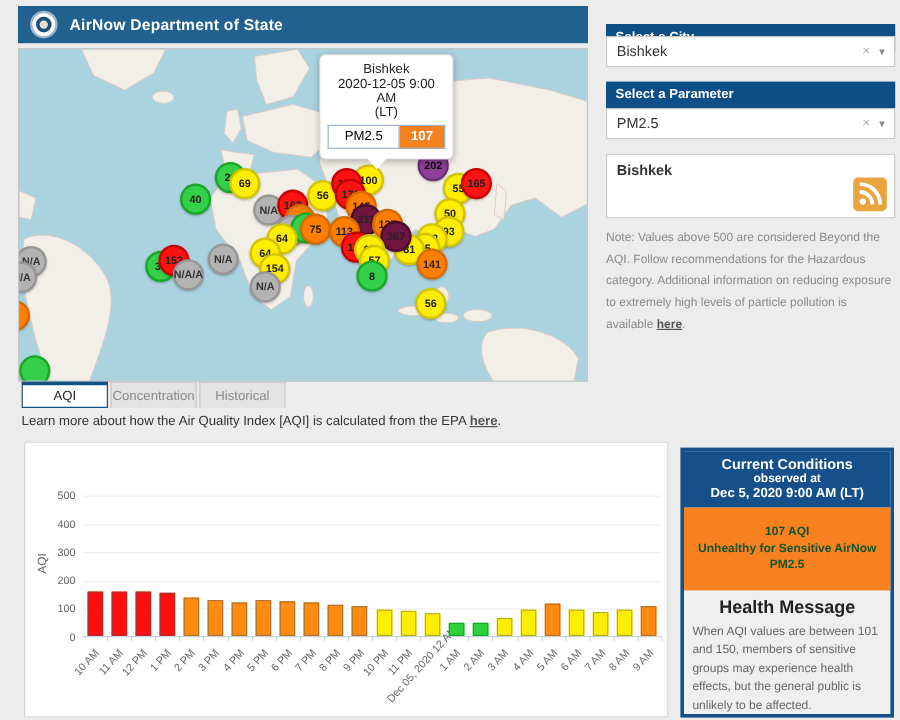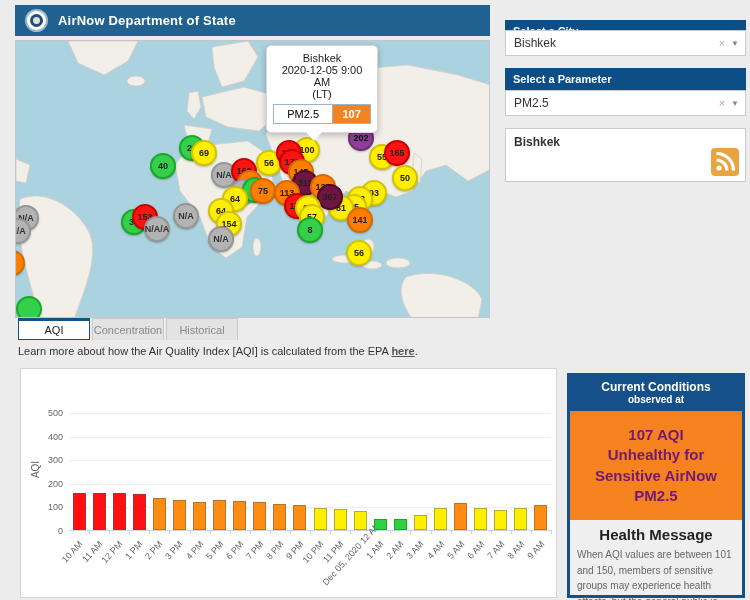--- a/index.html
+++ b/index.html
@@ -66,21 +66,21 @@
   .bar { position:absolute; bottom:0; width:13px; border-style:solid; border-width:1px; cursor:pointer; }
   .xtick { position:absolute; top:100%; width:1px; height:4px; background:#c9d3e0; }
   .xlab { position:absolute; font-size:9px; color:#666; white-space:nowrap; transform:rotate(-48deg); transform-origin:right top; }
 
   
   .cc-panel { position:absolute; left:567px; top:373px; width:178px; height:225px; border:3px solid #15508a; background:#efefef; }
   .cc-head { background:#15508a; color:#fff; text-align:center; font-weight:bold; padding:4px 2px 6px; }
   .cc-head .l1 { font-size:12px; }
   .cc-head .l2 { font-size:10px; }
   .cc-head .l3 { font-size:11px; }
-  .cc-aqi { background:#f5821f; color:#701a75; text-align:center; font-weight:bold; font-size:15px; line-height:1.35; padding:14px 6px; }
+  .cc-aqi { background:#f5821f; color:#14532d; text-align:center; font-weight:bold; font-size:10px; line-height:1.35; padding:14px 6px; }
   .cc-health { padding:6px 7px; }
   .cc-health-title { text-align:center; font-size:15px; font-weight:bold; color:#222; margin-bottom:4px; }
   .cc-health-text { font-size:10px; color:#666; line-height:1.55; }
 </style>
 </head>
 <body>
 
 <div id="stage">
 
   <div class="app-header">
@@ -143,21 +143,21 @@
         <div class="marker yellow" style="left: 205px; top: 170px;">64</div>
         <div class="marker yellow" style="left: 213px; top: 183px;">154</div>
         <div class="marker na" style="left: 205px; top: 198px;">N/A</div>
         <div class="marker na" style="left: 170px; top: 175px;">N/A</div>
         <div class="marker green" style="left: 118px; top: 181px;">39</div>
         <div class="marker red" style="left: 129px; top: 176px;">153</div>
         <div class="marker na" style="left: 141px; top: 188px;">N/A/A</div>
         <div class="marker purple" style="left: 345px; top: 97px;">202</div>
         <div class="marker yellow" style="left: 366px; top: 116px;">55</div>
         <div class="marker red" style="left: 381px; top: 112px;">165</div>
-        <div class="marker yellow" style="left: 389px; top: 137px;">50</div>
+        <div class="marker yellow" style="left: 359px; top: 137px;">50</div>
         <div class="marker yellow" style="left: 358px; top: 152px;">93</div>
         <div class="marker yellow" style="left: 344px; top: 158px;">68</div>
         <div class="marker yellow" style="left: 338px; top: 166px;">65</div>
         <div class="marker yellow" style="left: 325px; top: 167px;">81</div>
         <div class="marker orange" style="left: 344px; top: 179px;">141</div>
         <div class="marker yellow" style="left: 343px; top: 212px;">56</div>
         <div class="marker yellow" style="left: 253px; top: 122px;">56</div>
         <div class="marker yellow" style="left: 291px; top: 109px;">100</div>
         <div class="marker red" style="left: 273px; top: 112px;">157</div>
         <div class="marker red" style="left: 276px; top: 121px;">176</div>
@@ -219,20 +219,23 @@
     <div class="feed-city">Bishkek</div>
     <div class="rss">
       <svg width="28" height="28" viewBox="0 0 28 28">
         <circle cx="8" cy="20" r="2.6" fill="#fff"></circle>
         <path d="M5.5 12 A 10.5 10.5 0 0 1 16 22.5" stroke="#fff" stroke-width="3.2" fill="none"></path>
         <path d="M5.5 5.5 A 17 17 0 0 1 22.5 22.5" stroke="#fff" stroke-width="3.2" fill="none"></path>
       </svg>
     </div>
   </div>
 
+  <div class="note">
+    <span>Note: Values above 500 are considered Beyond the AQI. Follow recommendations for the Hazardous category. Additional information on reducing exposure to extremely high levels of particle pollution is available </span><a>here</a><span>.</span>
+  </div>
 
   <div class="chart-panel">
     <div class="ylabel">AQI</div>
     <div class="plot">
         <div class="ytick" style="top: 118px;">0</div>
         <div class="gridline" style="top: 94.4px;"></div>
         <div class="ytick" style="top: 94.4px;">100</div>
         <div class="gridline" style="top: 70.8px;"></div>
         <div class="ytick" style="top: 70.8px;">200</div>
         <div class="gridline" style="top: 47.2px;"></div>
@@ -313,20 +316,21 @@
         <div class="bar" title="9 AM: 107" style="left: 465.458px; height: 25px; background: rgb(255, 140, 18); border-color: rgb(181, 116, 42);"></div>
         <div class="xtick" style="left: 482px;"></div>
         <div class="xlab" style="left: 413.958px; top: 126px; width: 56px; text-align: right;">9 AM</div>
       </div>
   </div>
 
   <div class="cc-panel">
     <div class="cc-head">
       <div class="l1">Current Conditions</div>
       <div class="l2">observed at</div>
+      <div class="l3">Dec 5, 2020 9:00 AM (LT)</div>
     </div>
     <div class="cc-aqi">
       <div>107 AQI</div>
       <div>Unhealthy for Sensitive AirNow</div>
       <div>PM2.5</div>
     </div>
     <div class="cc-health">
       <div class="cc-health-title">Health Message</div>
       <div class="cc-health-text">When AQI values are between 101 and 150, members of sensitive groups may experience health effects, but the general public is unlikely to be affected.</div>
     </div>

